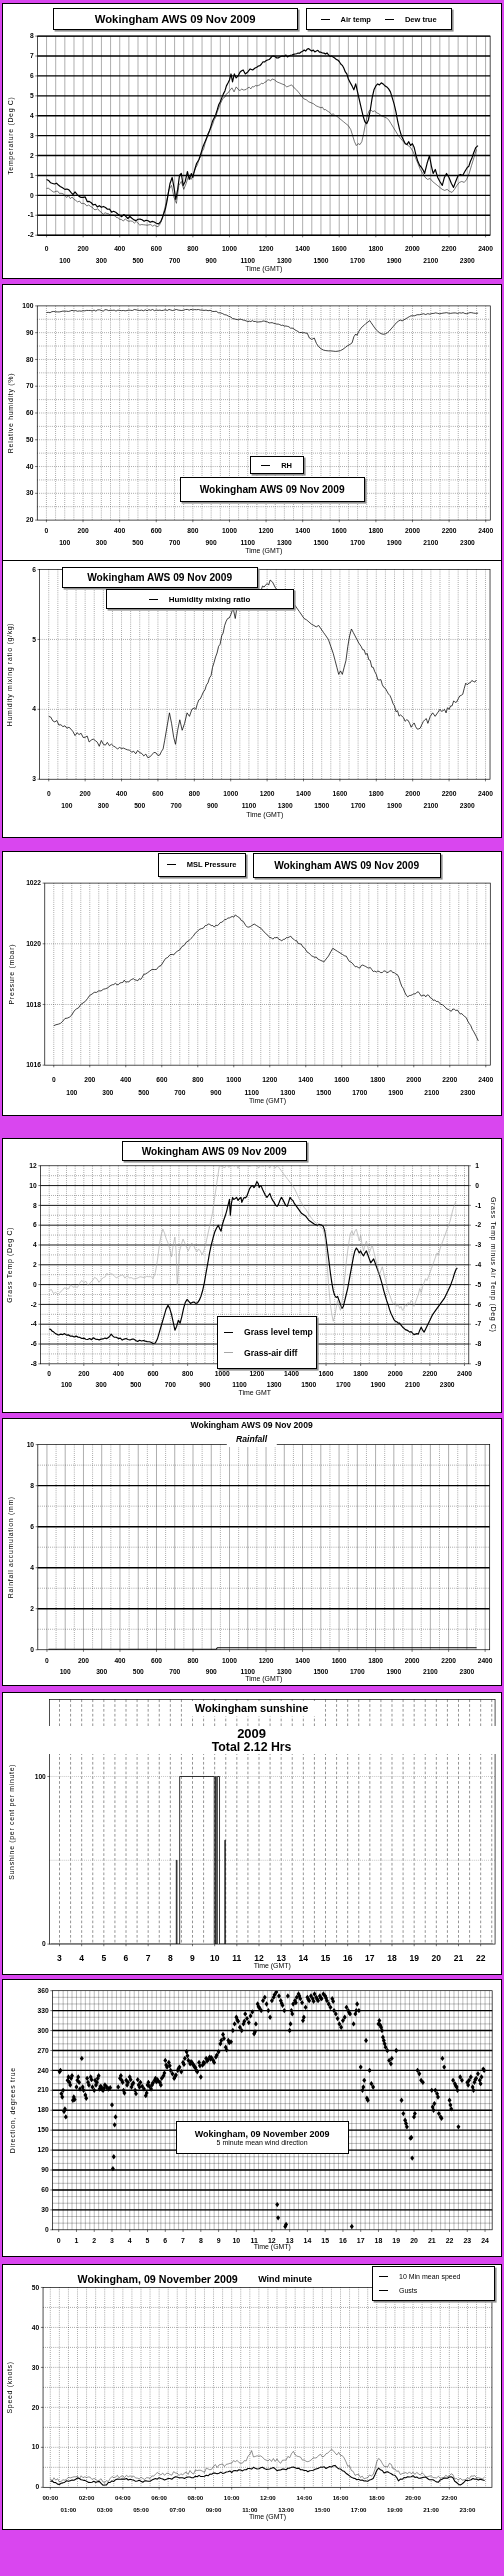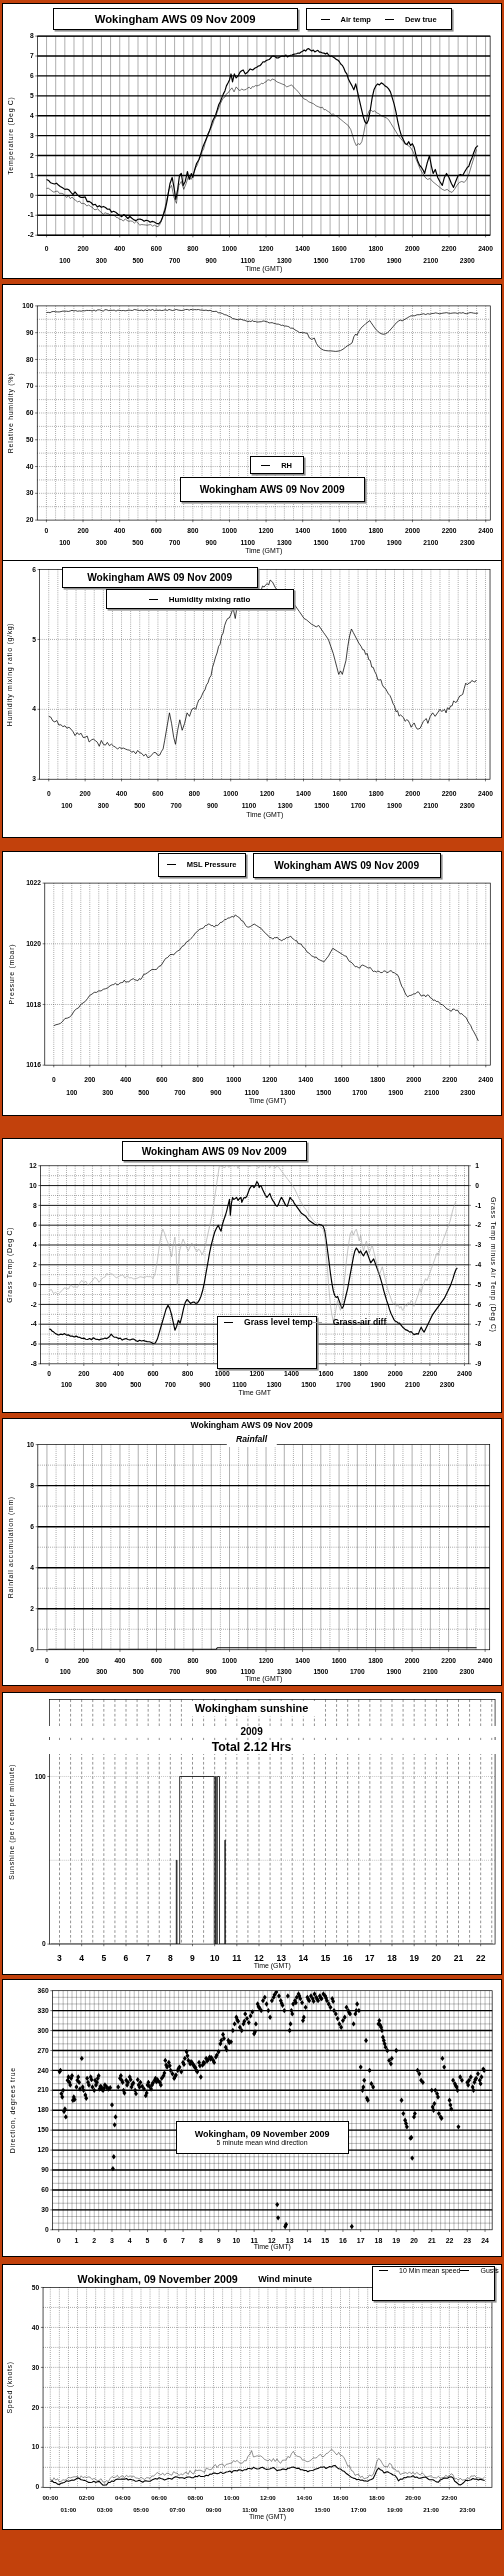--- a/index.html
+++ b/index.html
@@ -1,49 +1,49 @@
 <!DOCTYPE html>
 <html style="font-size:8.6px"><head>
 <meta charset="utf-8">
 <style>
   html,body{margin:0;padding:0;background:#fff;}
   body{width:504px;height:2576px;position:relative;font-family:"Liberation Sans",sans-serif;color:#000;}
-  .screen{position:absolute;left:0;top:0;width:504px;height:2576px;background:#c2410c;}
+  .screen{position:absolute;left:0;top:0;width:504px;height:2576px;background:#d946ef;}
   .panel{position:absolute;left:1.6px;width:500px;border:0.5px solid #000;background:#fff;box-sizing:border-box;}
   .panel svg{position:absolute;left:0;top:0;width:100%;height:100%;}
   svg text{font-family:"Liberation Sans",sans-serif;fill:#000;}
   .box{position:absolute;display:flex;align-items:center;justify-content:center;background:#fff;
        border:0.5px solid #000;box-shadow:1.6px 1.6px 0 #8f8f8f;font-weight:bold;z-index:3;box-sizing:border-box;}
   .plain{position:absolute;display:flex;align-items:center;justify-content:center;background:#fff;
        font-weight:bold;z-index:3;box-sizing:border-box;white-space:nowrap;}
   .legend-item{display:flex;align-items:center;gap:11px;white-space:nowrap;}
   .dash{display:inline-block;width:9px;height:0;border-top:1.6px solid #000;}
   .dash.thin{border-top-width:0.5px;}
   .dash.gray{border-color:#a6a6a6;}
-  .col{flex-direction:row;align-items:flex-start;justify-content:space-evenly;padding-left:6.4px;}
+  .col{flex-direction:column;align-items:flex-start;justify-content:space-evenly;padding-left:6.4px;}
   
   #p1{top:3.2px;height:276px}   #p2{top:284px;height:296px} #p3{top:560px;height:278px}
   #p4{top:851px;height:265px}#p5{top:1138px;height:275px}#p6{top:1418px;height:268px}
   #p7{top:1692px;height:283px}#p8{top:1979px;height:278px}#p9{top:2264px;height:266px}
   
   #p1 .title-box{left:50px;top:4.3px;width:245px;height:21.5px;font-size:11.3px}
   #p1 .legend-box{left:303px;top:4.3px;width:146px;height:21.5px;font-size:7.5px;gap:14px}
   #p2 .legend-box{left:247px;top:171px;width:54px;height:18px;font-size:7.5px}
   #p2 .title-box{left:177px;top:192px;width:185px;height:25px;font-size:10.2px}
   #p3 .title-box{left:59px;top:6.4px;width:196px;height:20.4px;font-size:10.2px}
   #p3 .legend-box{left:103px;top:28px;width:188px;height:20.4px;font-size:8px}
   #p4 .legend-box{left:155px;top:1.1px;width:88px;height:23.6px;font-size:7.5px}
   #p4 .title-box{left:250px;top:1.1px;width:188px;height:25px;font-size:10.2px}
   #p5 .title-box{left:119px;top:2.1px;width:185px;height:20.4px;font-size:10.2px}
   #p5 .legend-box{left:214px;top:177px;width:100px;height:53px;font-size:8.6px}
   #p6 .chart-heading{left:0;width:100%;top:1.1px;font-size:8.6px}
   #p6 .chart-subheading{left:50%;transform:translateX(-50%);top:13px;height:14.5px;font-size:8.6px;padding:0 9.7px;font-style:italic;}
   #p7 .chart-heading{left:50%;transform:translateX(-50%);top:8px;height:14.5px;font-size:11px;padding:0 10.7px;}
   #p7 .sun-date{left:0;width:100%;top:15px;font-size:12.3px}
-  #p7 .sun-year{left:0;width:100%;top:33px;font-size:10px}
+  #p7 .sun-year{left:0;width:100%;top:33px;font-size:13px}
   #p7 .sun-total{left:0;width:100%;top:47px;font-size:12.3px}
   #p8 .title-box{left:173px;top:141px;width:173px;height:33px;flex-direction:column;box-shadow:none;}
   #p8 .wd-line1{font-size:9px;font-weight:bold}
   #p8 .wd-line2{font-size:7px;font-weight:normal}
   #p9 .chart-heading{left:75px;top:5.4px;height:17px;font-size:10.7px;gap:20.4px;justify-content:flex-start}
   #p9 .ws-sub{font-size:9px}
   #p9 .legend-box{left:369px;top:1.1px;width:123px;height:35px;font-size:7px;font-weight:normal}
 </style>
 </head>
 <body>

